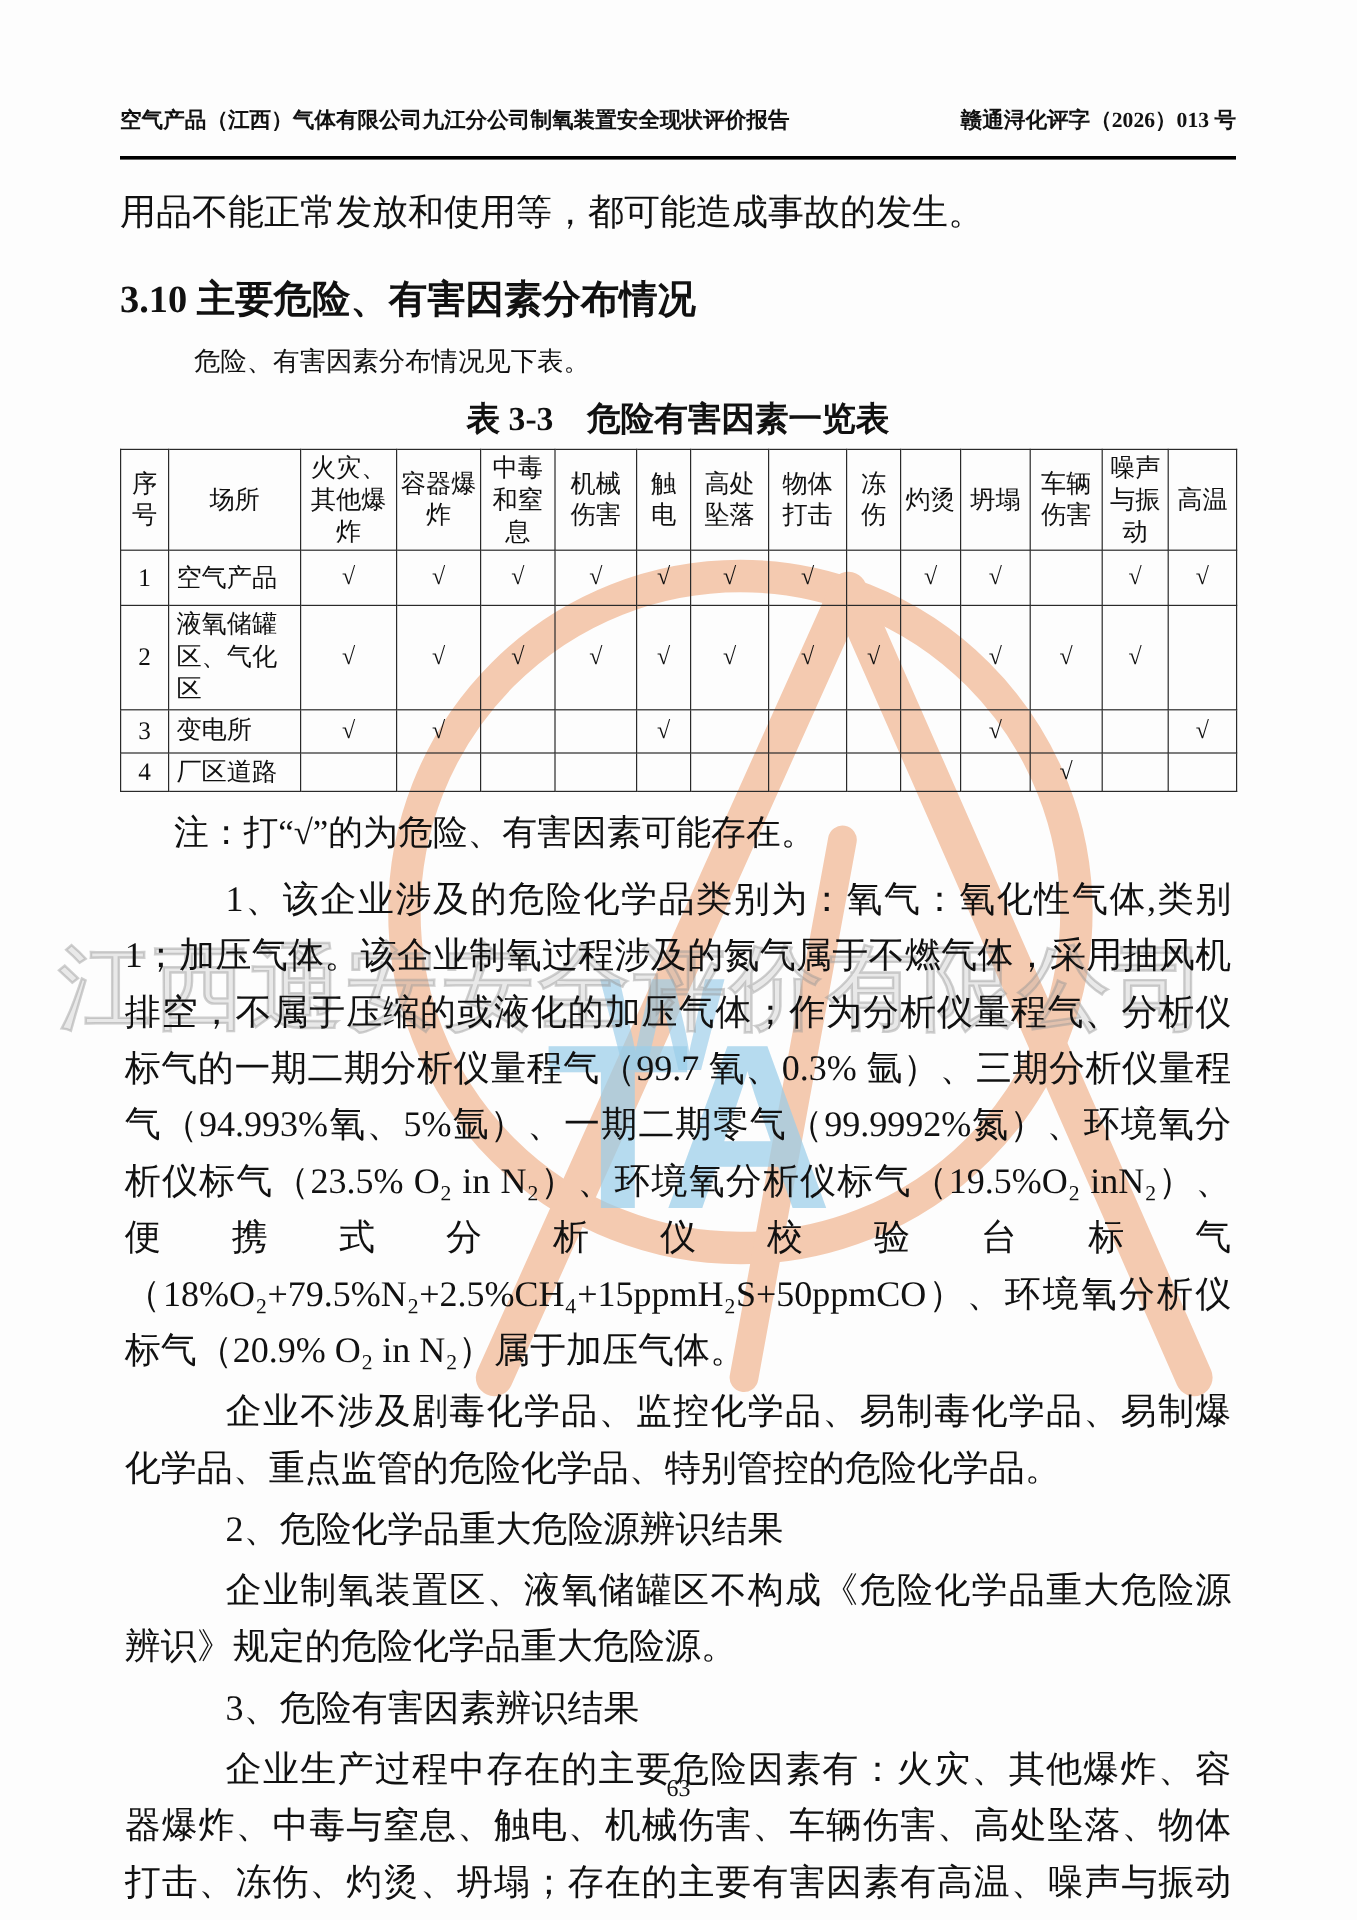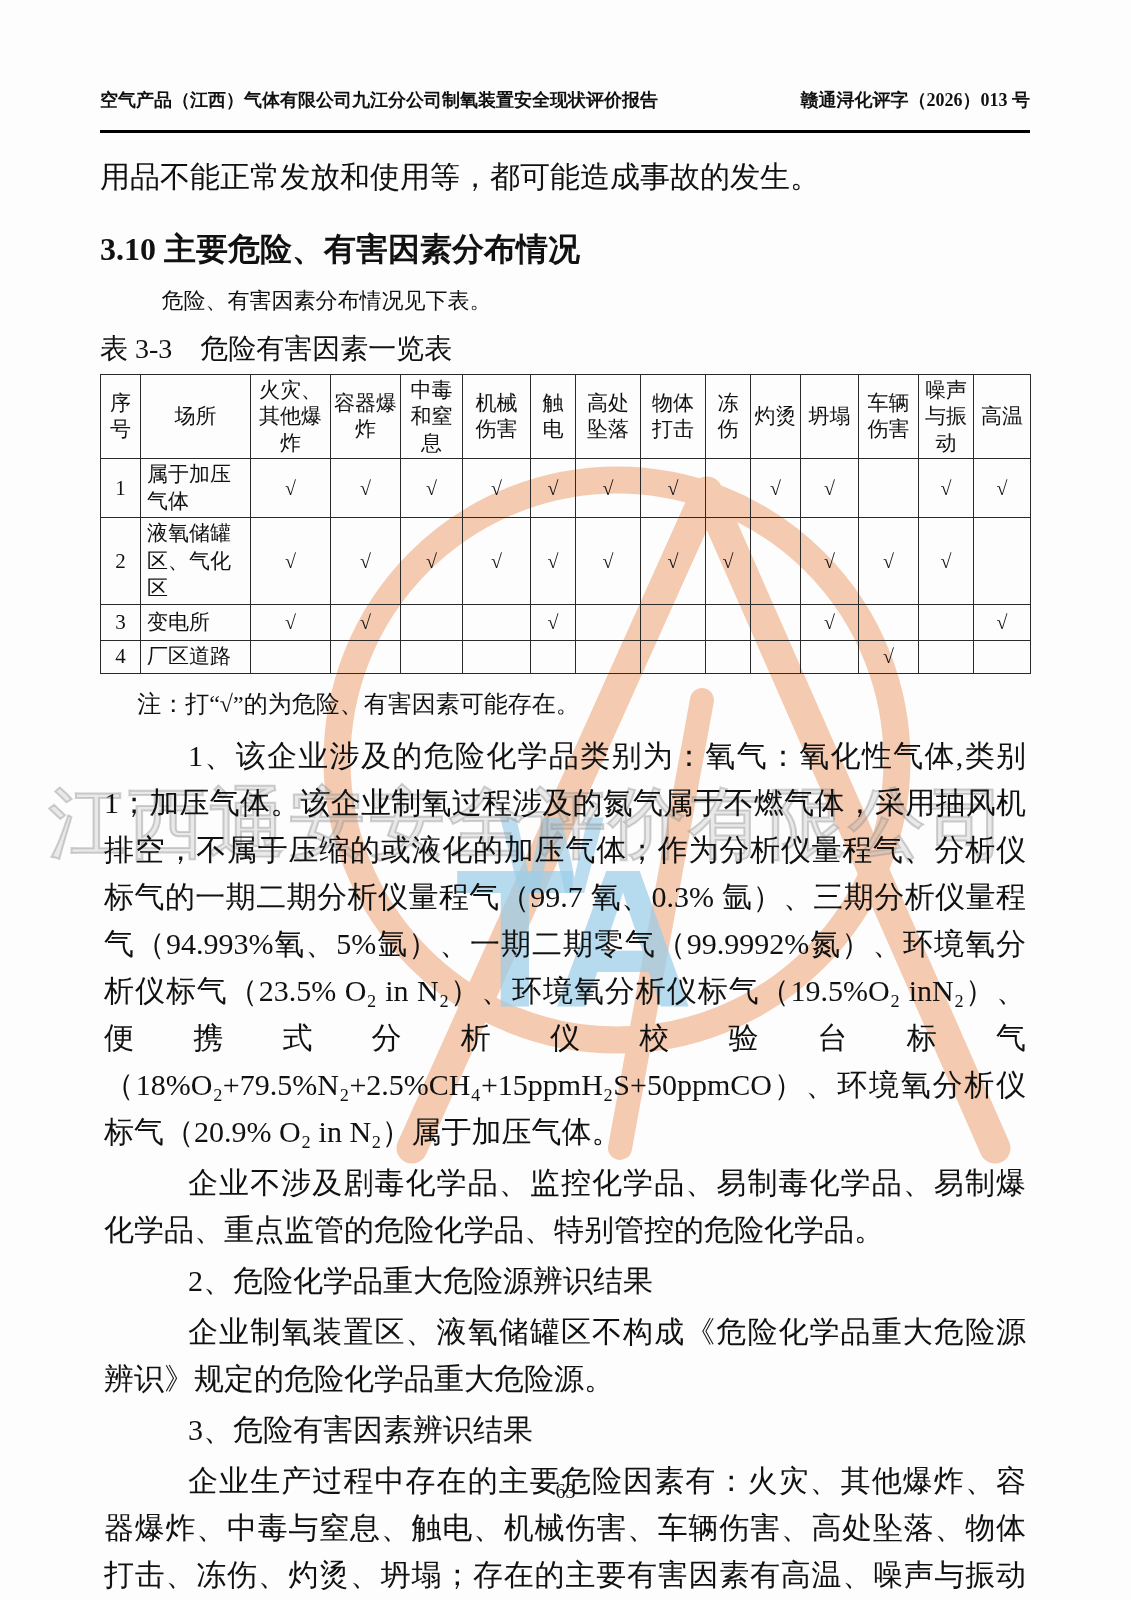--- a/index.html
+++ b/index.html
@@ -41,40 +41,40 @@
     font-size:18px;font-weight:bold;
     border-bottom:3px solid #000;
     padding-bottom:18px;
   }
   .intro{font-size:30px;margin:24px 0 0 0;}
   h2.sec{
     font-size:32px;font-weight:bold;margin:30px 0 0 0;
     font-family:"Liberation Serif","DejaVu Serif",serif;
   }
   .lead{font-size:22px;margin:14px 0 0 0;text-indent:2.8em;}
-  .tbl-title{font-size:28px;font-weight:normal;margin:14px 0 6px 0;}
+  .tbl-title{font-size:28px;font-weight:bold;text-align:center;margin:14px 0 6px 0;}
   table.hazard{
     border-collapse:collapse;table-layout:fixed;width:930px;
     font-size:21px;
   }
   table.hazard td,table.hazard th{
     border:1px solid #2a2a2a;
     text-align:center;vertical-align:middle;
     padding:2px 3px;font-weight:normal;
     overflow:hidden;word-break:break-all;
   }
   table.hazard th{line-height:1.25;}
   table.hazard td.place{text-align:left;padding-left:6px;line-height:1.3;}
   tr.hdr{height:80px;}
   tr.r1{height:46px;}
   tr.r2{height:78px;}
   tr.r3{height:36px;}
   tr.r4{height:30px;}
   .check{font-size:20px;}
-  .note{font-size:24px;margin:14px 0 0 0;text-indent:1.55em;}
+  .note{font-size:29px;margin:14px 0 0 0;text-indent:1.55em;}
   .para{font-size:30px;line-height:47px;margin:4px;text-align:justify;text-indent:2.8em;}
   .paras{margin-top:12px;}
   .pageno{
     position:absolute;left:0;right:0;top:1480px;
     text-align:center;font-size:20px;z-index:1;
   }
 </style>
 </head>
 <body>
 
@@ -137,21 +137,21 @@
         <th>物体打击</th>
         <th>冻伤</th>
         <th>灼烫</th>
         <th>坍塌</th>
         <th>车辆伤害</th>
         <th>噪声与振动</th>
         <th>高温</th>
       </tr>
       <tr class="r1">
         <td>1</td>
-        <td class="place">属于加压气体</td>
+        <td class="place">空气产品</td>
         <td class="check">√</td>
         <td class="check">√</td>
         <td class="check">√</td>
         <td class="check">√</td>
         <td class="check">√</td>
         <td class="check">√</td>
         <td class="check">√</td>
         <td class="check"></td>
         <td class="check">√</td>
         <td class="check">√</td>

